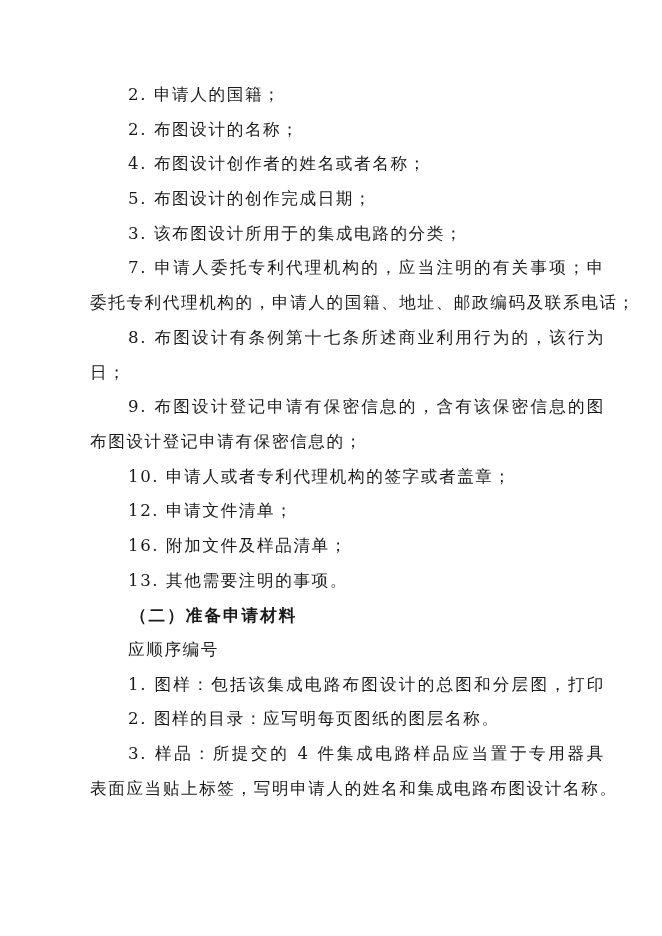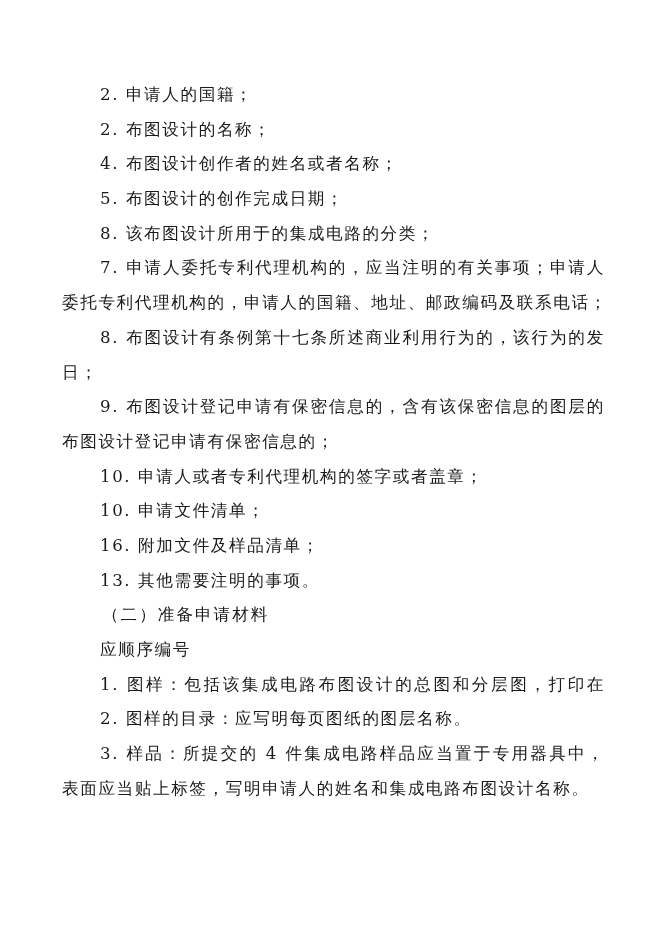--- a/index.html
+++ b/index.html
@@ -21,58 +21,59 @@
       top: 78px;
       width: 543px;
     }
     .line {
       display: block;
       height: 34.7px;
       line-height: 34.7px;
       font-size: 16.6px;
       white-space: nowrap;
       letter-spacing: 1.6px;
+      margin-left: 28px;
     }
     .indent { padding-left: 38px; }
     .justify {
       text-align: justify;
       text-align-last: justify;
       white-space: normal;
       overflow: hidden;
     }
-    .section-heading { padding-left: 40px; letter-spacing: 2px; }
+    .section-heading { padding-left: 40px; letter-spacing: 2px; font-weight: bold; }
   </style>
 </head>
 <body>
 
 <div class="page">
 
   <span class="line indent">2. 申请人的国籍；</span>
   <span class="line indent">2. 布图设计的名称；</span>
   <span class="line indent">4. 布图设计创作者的姓名或者名称；</span>
   <span class="line indent">5. 布图设计的创作完成日期；</span>
-  <span class="line indent">8. 该布图设计所用于的集成电路的分类；</span>
+  <span class="line indent">3. 该布图设计所用于的集成电路的分类；</span>
 
   <div>
     <span class="line indent justify">7. 申请人委托专利代理机构的，应当注明的有关事项；申请人未</span>
     <span class="line">委托专利代理机构的，申请人的国籍、地址、邮政编码及联系电话；</span>
   </div>
 
   <div>
     <span class="line indent justify">8. 布图设计有条例第十七条所述商业利用行为的，该行为的发生</span>
     <span class="line">日；</span>
   </div>
 
   <div>
     <span class="line indent justify">9. 布图设计登记申请有保密信息的，含有该保密信息的图层的复</span>
     <span class="line">布图设计登记申请有保密信息的；</span>
   </div>
 
   <span class="line indent">10. 申请人或者专利代理机构的签字或者盖章；</span>
-  <span class="line indent">10. 申请文件清单；</span>
+  <span class="line indent">12. 申请文件清单；</span>
   <span class="line indent">16. 附加文件及样品清单；</span>
   <span class="line indent">13. 其他需要注明的事项。</span>
 
   <span class="line section-heading">（二）准备申请材料</span>
   <span class="line indent">应顺序编号</span>
 
   <div>
     <span class="line indent justify">1. 图样：包括该集成电路布图设计的总图和分层图，打印在 A4</span>
   </div>
 

